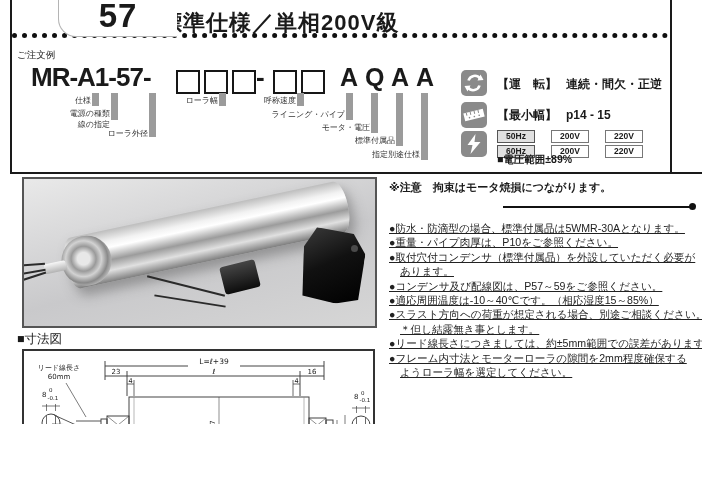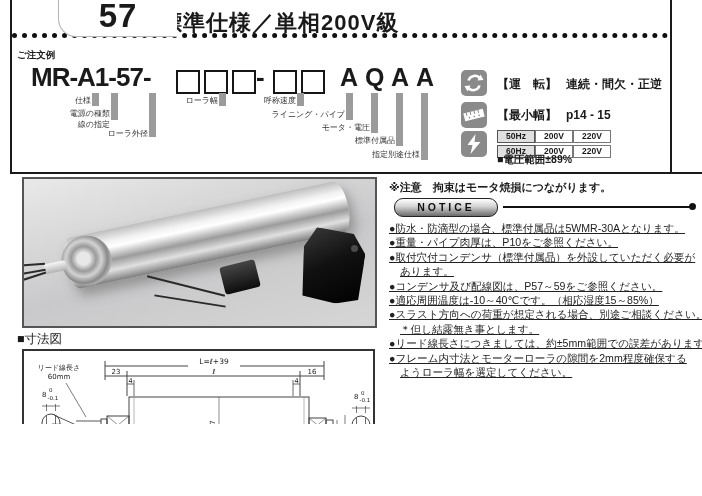--- a/index.html
+++ b/index.html
@@ -9,21 +9,21 @@
   
   .sec-left{left:10px;top:0;width:2px;height:174px;background:#1a1a1a;}
   .sec-right{left:670px;top:0;width:2px;height:174px;background:#1a1a1a;}
   .sec-bottom{left:10px;top:172px;width:692px;height:2px;background:#1a1a1a;}
   
   .tab57{left:58px;top:-6px;width:118px;height:42px;background:#fff;border:1px solid #b4b4b4;
          border-top:none;border-right:none;border-radius:0 0 0 18px;z-index:2;
          text-align:center;font-size:33px;font-weight:bold;line-height:44px;letter-spacing:1px;}
   .ptitle{left:160px;top:8px;font-size:22px;font-weight:bold;letter-spacing:1px;}
   .dots{left:12px;top:33px;width:656px;height:0;border-bottom:5px dotted #111;}
-  .order-label{left:17px;top:49px;font-size:9.5px;font-weight:bold;}
+  .order-label{left:17px;top:49px;font-size:9.5px;font-weight:normal;}
   
   .mprefix{left:31px;top:62px;font-size:26px;font-weight:bold;letter-spacing:-1px;}
   .mbox{top:70px;width:20px;height:20px;border:2.5px solid #161616;background:#fff;}
   .mb1{left:176px}.mb2{left:204px}.mb3{left:232px}.mb4{left:273px}.mb5{left:301px}
   .msep{left:256px;top:62px;font-size:26px;font-weight:bold;}
   .mletter{top:63px;font-size:25px;font-weight:bold;}
   .ml1{left:340px}.ml2{left:365px}.ml3{left:391px}.ml4{left:416px}
   
   .bar{position:absolute;width:7px;top:93px;background:#9b9b9b;}
   .b1{left:92px;height:13px}.b2{left:111px;height:27px}.b3{left:149px;height:44px}
@@ -34,21 +34,21 @@
   .c4{left:28px;top:128px}.c5{left:98px;top:95px}.c6{left:176px;top:95px}
   .c7{left:225px;top:109px}.c8{left:250px;top:122px}.c9{left:275px;top:135px}
   .c10{left:300px;top:149px}
   
   .ico{left:461px;width:26px;height:26px;background:#8a8a8a;border-radius:5px;}
   .i1{top:70px}.i2{top:102px}.i3{top:131px}
   .spec-line{font-size:12px;font-weight:bold;white-space:nowrap;}
   .sp1{left:497px;top:76px}.sp2{left:497px;top:107px}
   .spec-line .val{margin-left:9px;}
   .vtable{left:497px;top:130px;}
-  .vrow{display:flex;gap:0;margin-bottom:2px;}
+  .vrow{display:flex;gap:16px;margin-bottom:2px;}
   .vcell{width:36px;height:11px;line-height:11px;text-align:center;font-size:8.5px;
          border:1px solid #777;background:#fff;font-weight:bold;box-sizing:content-box;}
   .vhz{background:#e0e0e0;border-color:#555;}
   .vrange{left:497px;top:153px;font-size:10.5px;font-weight:bold;}
   
   .photo{left:22px;top:177px;width:355px;height:151px;border:2px solid #555;box-sizing:border-box;
          background:linear-gradient(165deg,#e9e9e9,#c9c9cb 55%,#d6d6d6);overflow:hidden;}
   .roller{position:absolute;left:42px;top:60px;width:288px;height:52px;transform:rotate(-12deg);
           transform-origin:0 50%;border-radius:10px/24px;
           background:linear-gradient(#bdbdbd,#f2f2f2 22%,#ffffff 34%,#9c9c9c 58%,#e0e0e0 78%,#7d7d7d);
@@ -190,21 +190,20 @@
       <div class="wire w3"></div>
     </div>
     <div class="wire cw1"></div>
     <div class="wire cw2"></div>
     <div class="cap-small"></div>
     <div class="cap-big"></div>
     <div class="cap-big-hole"></div>
   </div>
 
   <div class="abs caution">※注意　拘束はモータ焼損につながります。</div>
-  <div class="abs nbadge">NOTICE</div>
   <div class="abs nline"></div>
   <div class="abs ndot"></div>
   <div class="abs nlist">
     <div class="nl">●防水・防滴型の場合、標準付属品は5WMR-30Aとなります。</div>
     <div class="nl">●重量・パイプ肉厚は、P10をご参照ください。</div>
     <div class="nl">●取付穴付コンデンサ（標準付属品）を外設していただく必要が</div>
     <div class="nl ind">あります。</div>
     <div class="nl">●コンデンサ及び配線図は、P57～59をご参照ください。</div>
     <div class="nl">●適応周囲温度は-10～40℃です。（相応湿度15～85%）</div>
     <div class="nl">●スラスト方向への荷重が想定される場合、別途ご相談ください。</div>

